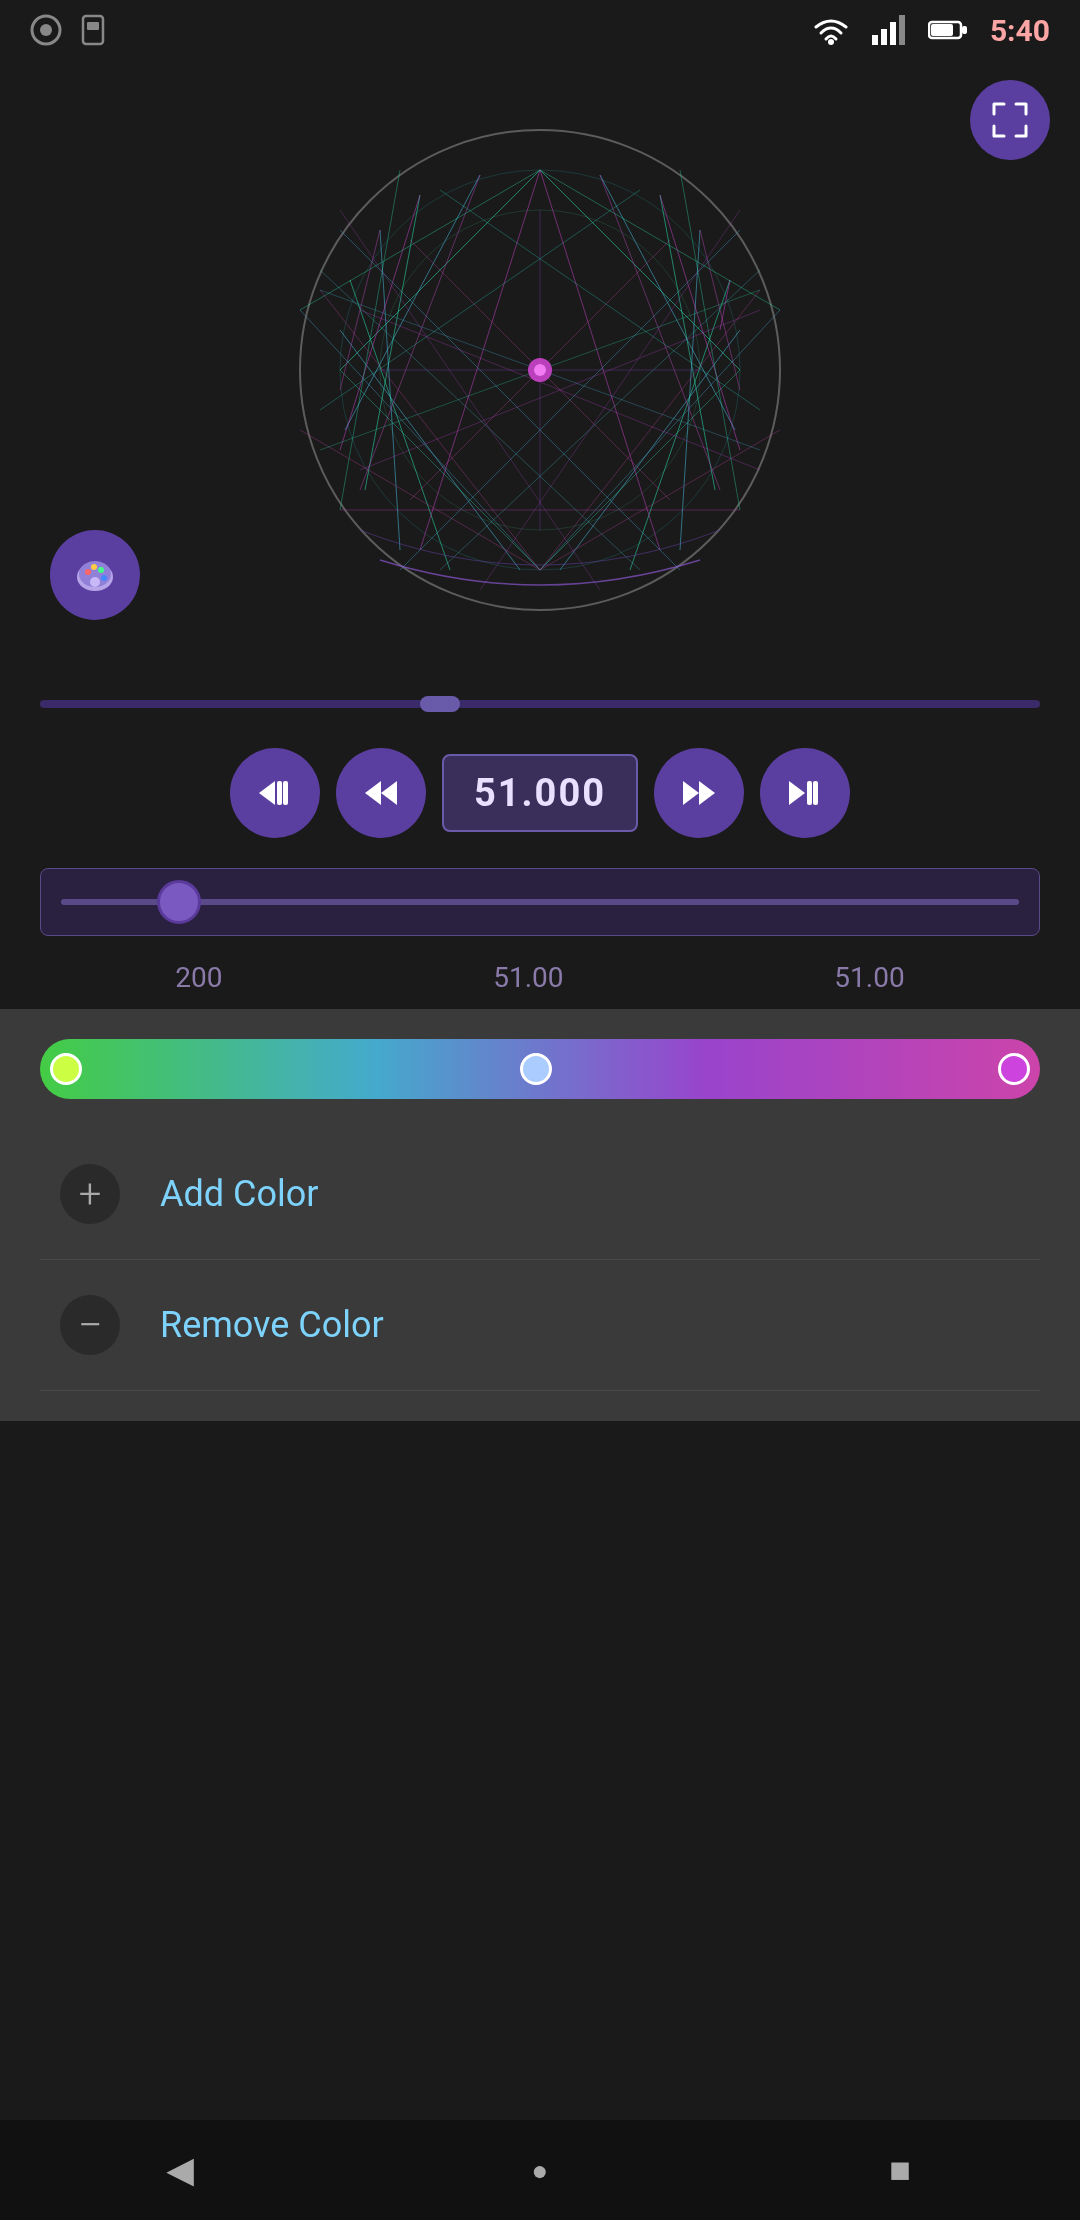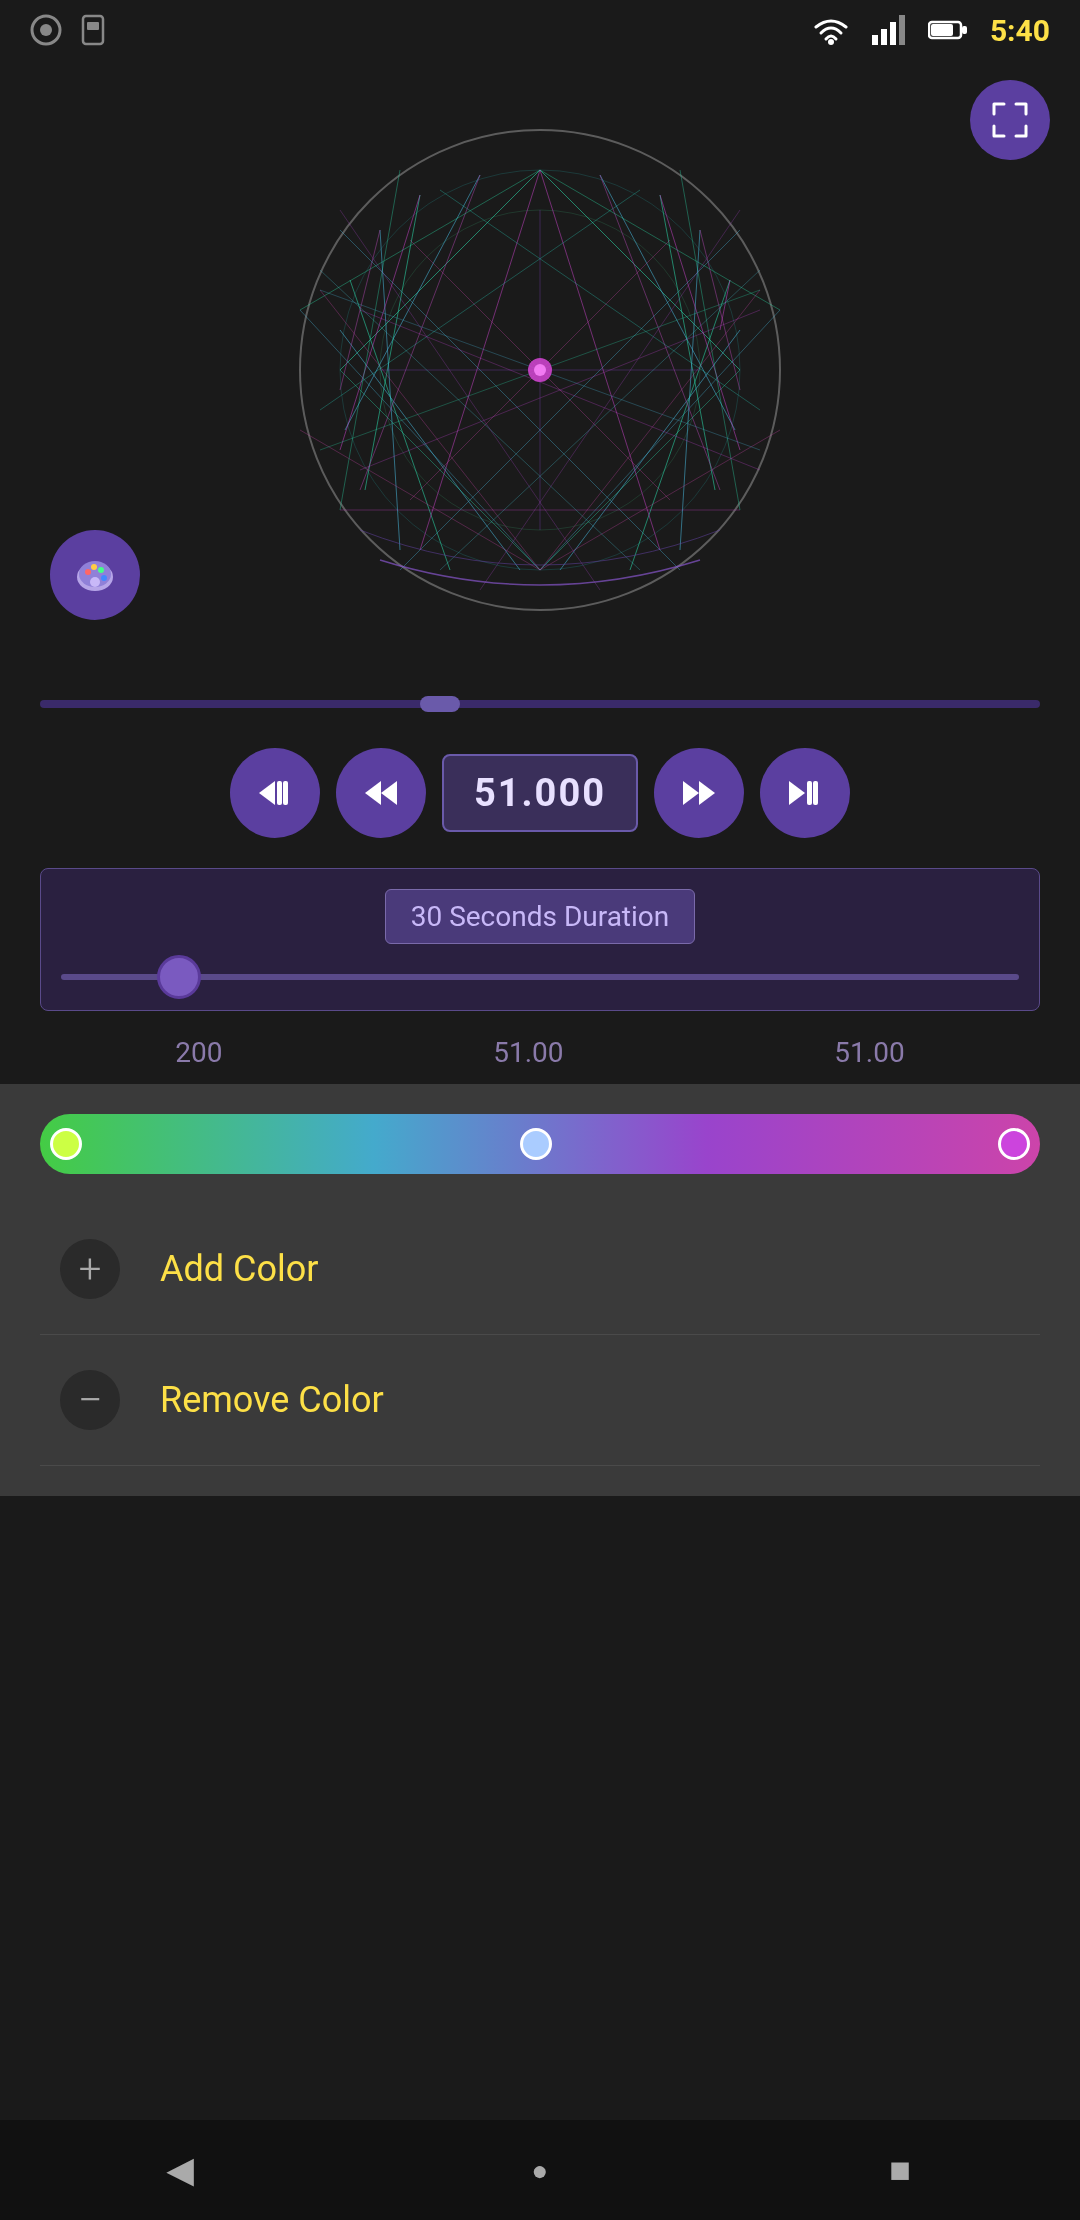--- a/index.html
+++ b/index.html
@@ -25,21 +25,21 @@
     }
     .status-left {
       display: flex;
       align-items: center;
       gap: 15px;
     }
     .status-right {
       display: flex;
       align-items: center;
       gap: 22px;
-      color: #fde047;
+      color: #fca5a5;
       font-size: 30px;
       font-weight: bold;
       justify-content: center;
     }
 
     
     .viz-area {
       width: 100%;
       height: 620px;
       background: #1a1a1a;
@@ -254,21 +254,21 @@
       background: #2a2a2a;
       border-radius: 50%;
       display: flex;
       align-items: center;
       justify-content: center;
       color: #fff;
       font-size: 36px;
       flex-shrink: 0;
     }
     .menu-label {
-      color: #fde047;
+      color: #7dd3fc;
       font-size: 36px;
     }
 
     
     .nav-bar {
       position: absolute;
       bottom: 0;
       width: 100%;
       height: 100px;
       background: #111;
@@ -459,23 +459,20 @@
   <div class="transport-btn">
     <svg width="40" height="40" viewBox="0 0 40 40">
       <polygon points="4,8 20,20 4,32" fill="#fff"></polygon>
       <rect x="22" y="8" width="5" height="24" rx="2" fill="#fff"></rect>
       <rect x="28" y="8" width="5" height="24" rx="2" fill="#fff"></rect>
     </svg>
   </div>
 </div>
 
 <div class="duration-panel">
-  <div class="duration-label-container">
-    <span class="duration-badge">30 Seconds Duration</span>
-  </div>
   <div class="duration-slider-track">
     <div class="duration-slider-thumb"></div>
   </div>
 </div>
 
 <div class="value-labels">
   <span class="value-label">200</span>
   <span class="value-label">51.00</span>
   <span class="value-label">51.00</span>
 </div>

